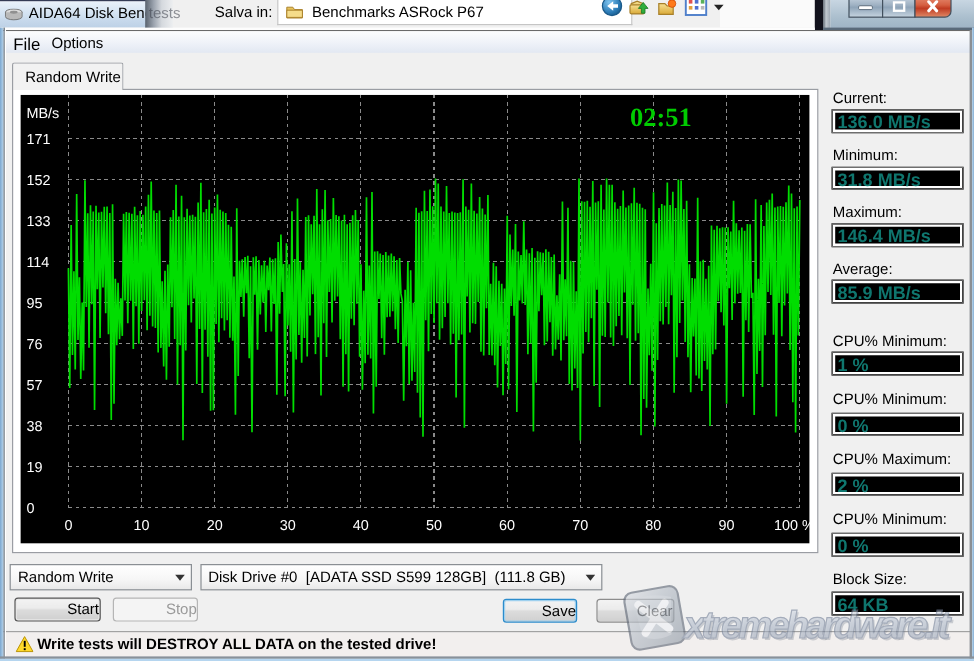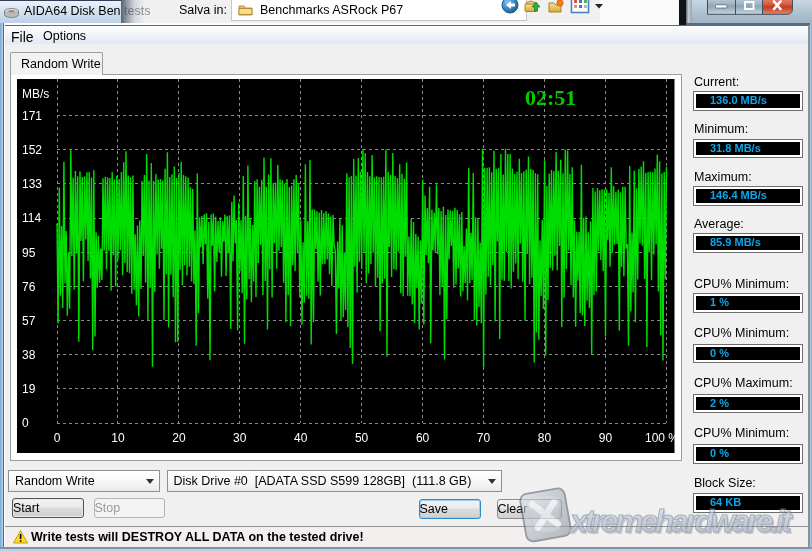--- a/index.html
+++ b/index.html
@@ -1,28 +1,28 @@
 <!DOCTYPE html>
 <html><head><meta charset="utf-8">
 <style>
 * { margin:0; padding:0; box-sizing:border-box; }
 html,body { width:812px; height:551px; overflow:hidden; }
 body { font-family:"Liberation Sans",sans-serif; position:relative; background:#f0f0f0; }
 .abs { position:absolute; }
 .rlab { position:absolute; left:694px; font-size:12.5px; color:#000; z-index:5; }
 .rbox { position:absolute; left:693px; width:110px; height:19.5px; background:#000;
         border:1px solid #6e6e6e; box-shadow: inset 0 0 0 2px #ffffff; z-index:5; }
-.rbox span { position:absolute; left:16px; top:2px; font-size:11px; font-weight:bold; color:#0ea5e9; }
+.rbox span { position:absolute; left:4px; top:2px; font-size:15px; font-weight:bold; color:#0f766e; }
 .combo { position:absolute; background:linear-gradient(#ffffff, #f6f6f6 60%, #e9e9e9); border:1px solid #8a8f94;
         font-size:12.5px; color:#000; z-index:5; }
 .combo .tx { position:absolute; left:6px; top:3px; white-space:pre; }
 .combo .ar { position:absolute; right:5px; top:8px; width:0; height:0;
         border-left:4px solid transparent; border-right:4px solid transparent; border-top:5px solid #333; }
 .btn { position:absolute; height:20.5px; background:linear-gradient(#f3f3f3, #ebebeb 45%, #dcdcdc 50%, #d0d0d0);
-        border:1px solid #8d8d8d; border-radius:3px; font-size:12.5px; color:#000; text-align:left;
+        border:1px solid #8d8d8d; border-radius:3px; font-size:12.5px; color:#000; text-align:right;
         line-height:18px; z-index:5; }
 </style></head>
 <body>
 
 <div class="abs" style="left:0;top:0;width:122px;height:22.5px;background:linear-gradient(#eaf2fa,#d7e5f3 40%,#c6d8eb 75%,#bdd1e6);border-top:1px solid #343b55;"></div>
 <div class="abs" style="left:4px;top:5px;width:15px;height:11px;z-index:2">
 <svg width="15" height="11" viewBox="0 0 15 11">
       <ellipse cx="7.5" cy="3.2" rx="7" ry="2.7" fill="#ddd" stroke="#666" stroke-width="0.7"></ellipse>
       <path d="M0.5 3.2 v3.6 a7 2.7 0 0 0 14 0 v-3.6" fill="#b9b9b9" stroke="#666" stroke-width="0.7"></path>
       <ellipse cx="7.5" cy="3.2" rx="3.2" ry="1.2" fill="#909090"></ellipse>

